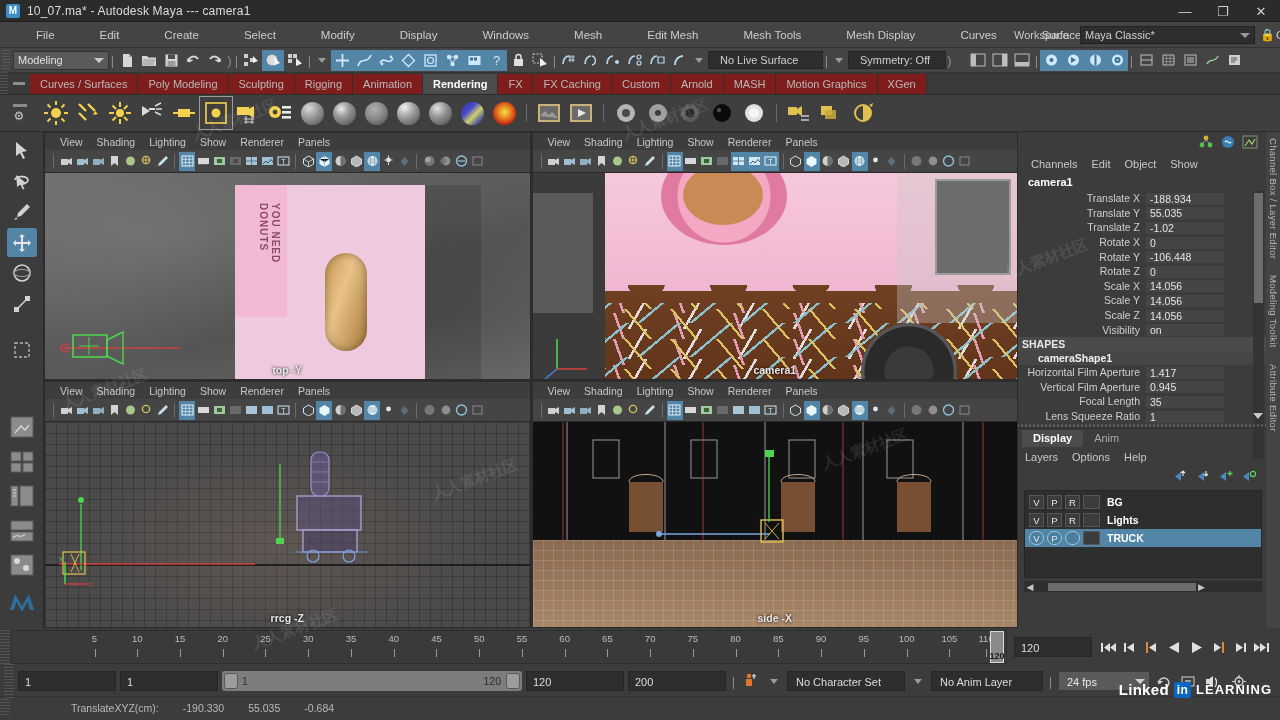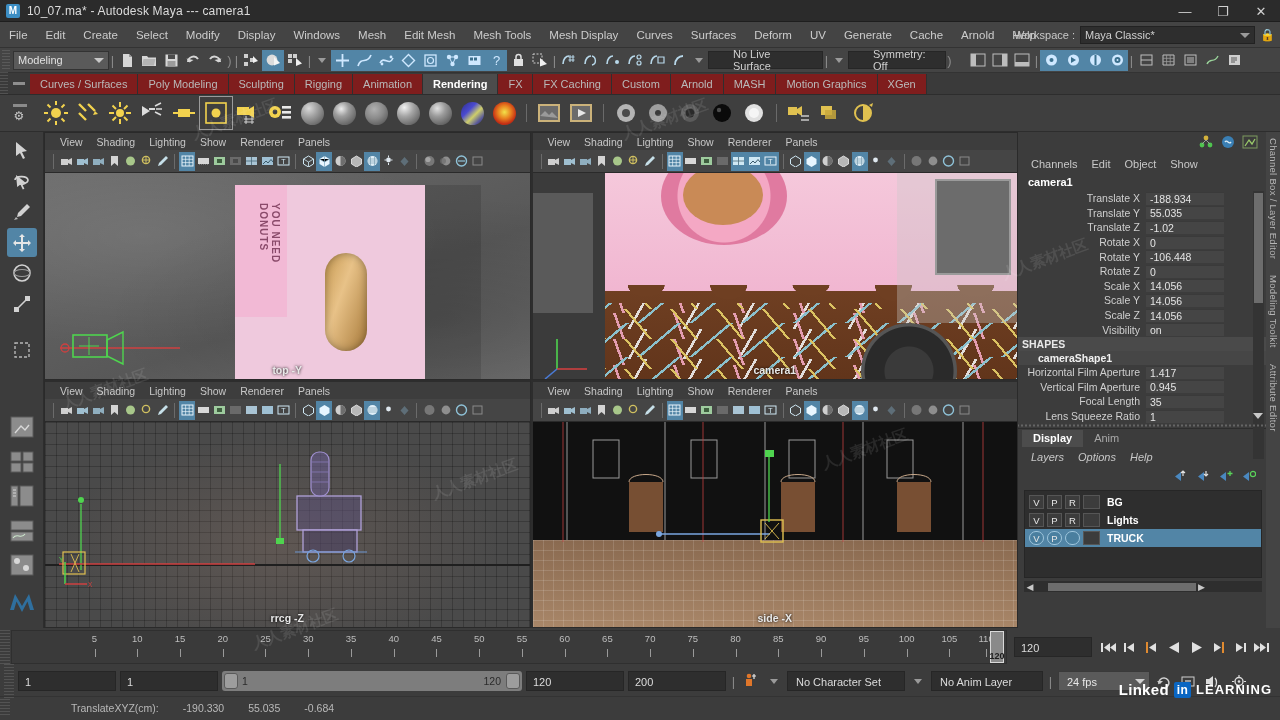--- a/index.html
+++ b/index.html
@@ -23,21 +23,21 @@
     border-radius:2px;
   }
   .title-text { font-size:12px; color:#dcdcdc; letter-spacing:.2px;}
   .winbtns { position:absolute; right:0; top:0; height:22px; display:flex; }
   .winbtn { width:38px; height:22px; display:flex; align-items:center; justify-content:center;
             color:#d0d0d0; font-size:13px;}
 
   
   .menubar { height:26px; background:#444444; display:flex; align-items:center;
              border-bottom:1px solid #333; position:relative;}
-  .menubar .mi { padding:0 9px; height:26px; line-height:26px; font-size:11.5px; color:#cccccc; white-space:nowrap;}
+  .menubar .mi { padding:0 9px; height:26px; line-height:26px; font-size:11.5px; color:#cccccc; white-space:nowrap;margin-left:27px;}
   .ws-wrap { position:absolute; right:4px; top:0; height:26px; display:flex; align-items:center; gap:5px;}
   .ws-label { font-size:11px; color:#c8c8c8; }
   .ws-combo {
     width:175px; height:18px; background:#2e2e2e; border:1px solid #222;
     display:flex; align-items:center; padding:0 4px; font-size:11px; color:#cfcfcf;
     position:relative;
   }
   .ws-combo .arw { position:absolute; right:4px; width:0;height:0;
       border-left:5px solid transparent;border-right:5px solid transparent;border-top:5px solid #9a9a9a;}
   .lock-ico { width:16px;height:16px;display:flex;align-items:center;justify-content:center;color:#e2c05a;font-size:12px;}
@@ -53,21 +53,21 @@
     display:flex;align-items:center;padding:0 4px;font-size:11px;color:#e0e0e0;position:relative;
   }
   .menuset .arw{position:absolute;right:4px;width:0;height:0;
       border-left:5px solid transparent;border-right:5px solid transparent;border-top:5px solid #c8c8c8;}
   .sep { width:1px;height:18px;background:#6a6a6a;margin:0 6px;}
   .sepc { width:7px;height:19px;color:#8a8a8a;font-size:13px;text-align:center;line-height:19px;}
   .sbtn { width:22px;height:21px;display:flex;align-items:center;justify-content:center;}
   .sbtn svg{display:block;}
   .sbtn.on { background:#5285a6; }
   .field-dark { height:18px;background:#2e2e2e;border:1px solid #262626;
-     display:flex;align-items:center;padding:0 24px;font-size:11px;color:#cfcfcf;}
+     display:flex;align-items:center;padding:0 11px;font-size:11px;color:#cfcfcf;}
   .tiny-arw { width:0;height:0;border-left:4px solid transparent;border-right:4px solid transparent;
      border-top:5px solid #9a9a9a;margin:0 5px;}
 
   
   .shelftabs { height:22px;background:#3a3a3a;display:flex;align-items:flex-end;border-bottom:1px solid #2d2d2d;}
   .shelf-handle{width:8px;height:22px;
       background-image:repeating-linear-gradient(to bottom,#6a6a6a 0 1px,transparent 1px 3px);opacity:.5;}
   .shelf-dash{width:22px;height:22px;display:flex;align-items:center;justify-content:center;}
   .shelf-dash i{display:block;width:12px;height:3px;background:#8e8e8e;}
   .stab { height:20px;line-height:20px;padding:0 10px;font-size:11px;color:#b9b9b9;background:#7f1d1d;
@@ -142,21 +142,21 @@
   .cb-sub{background:#464646;font-size:10.5px;font-weight:bold;color:#f0f0f0;padding:1px 0 1px 20px;}
   .cb-scroll{position:absolute;right:2px;top:0;width:11px;background:#343434;}
   .cb-scroll .thumb{width:9px;background:#6d6d6d;margin:0 1px;}
   .dotline{height:5px;background-image:radial-gradient(circle,#777 0.8px,transparent 1px);
       background-size:4px 4px;background-position:center;opacity:.7;}
 
   .ledit{border-top:1px solid #2d2d2d;}
   .ltabs{height:18px;display:flex;align-items:flex-end;padding-left:4px;}
   .ltab{padding:0 11px;height:17px;line-height:17px;font-size:11px;color:#a9a9a9;}
   .ltab.active{background:#4c4c4c;color:#fff;font-weight:bold;}
-  .lmenus{height:19px;display:flex;align-items:center;padding-left:6px;font-style:italic;}
+  .lmenus{height:19px;display:flex;align-items:center;}
   .lmenus span{font-size:11px;color:#c8c8c8;padding:0 7px;}
   .licons{height:22px;display:flex;align-items:center;justify-content:flex-end;gap:8px;padding-right:10px;}
   .llist{margin:2px 4px 0 6px;background:#2e2e2e;height:88px;border:1px solid #262626;padding-top:2px;}
   .lrow{height:18px;display:flex;align-items:center;padding-left:4px;gap:3px;}
   .lrow.sel{background:#5285a6;}
   .lbox{width:15px;height:14px;background:#3c3c3c;border:1px solid #565656;font-size:9.5px;
         color:#e6e6e6;text-align:center;line-height:13px;}
   .lrow.sel .lbox{background:#4a7f9f;border-color:#9fc6dd;border-radius:7px;}
   .lswatch{width:17px;height:14px;background:#3c3c3c;border:1px solid #565656;position:relative;overflow:hidden;}
   .lswatch:after{content:"";position:absolute;left:-3px;top:-3px;width:26px;height:1.5px;background:#d8d8d8;

